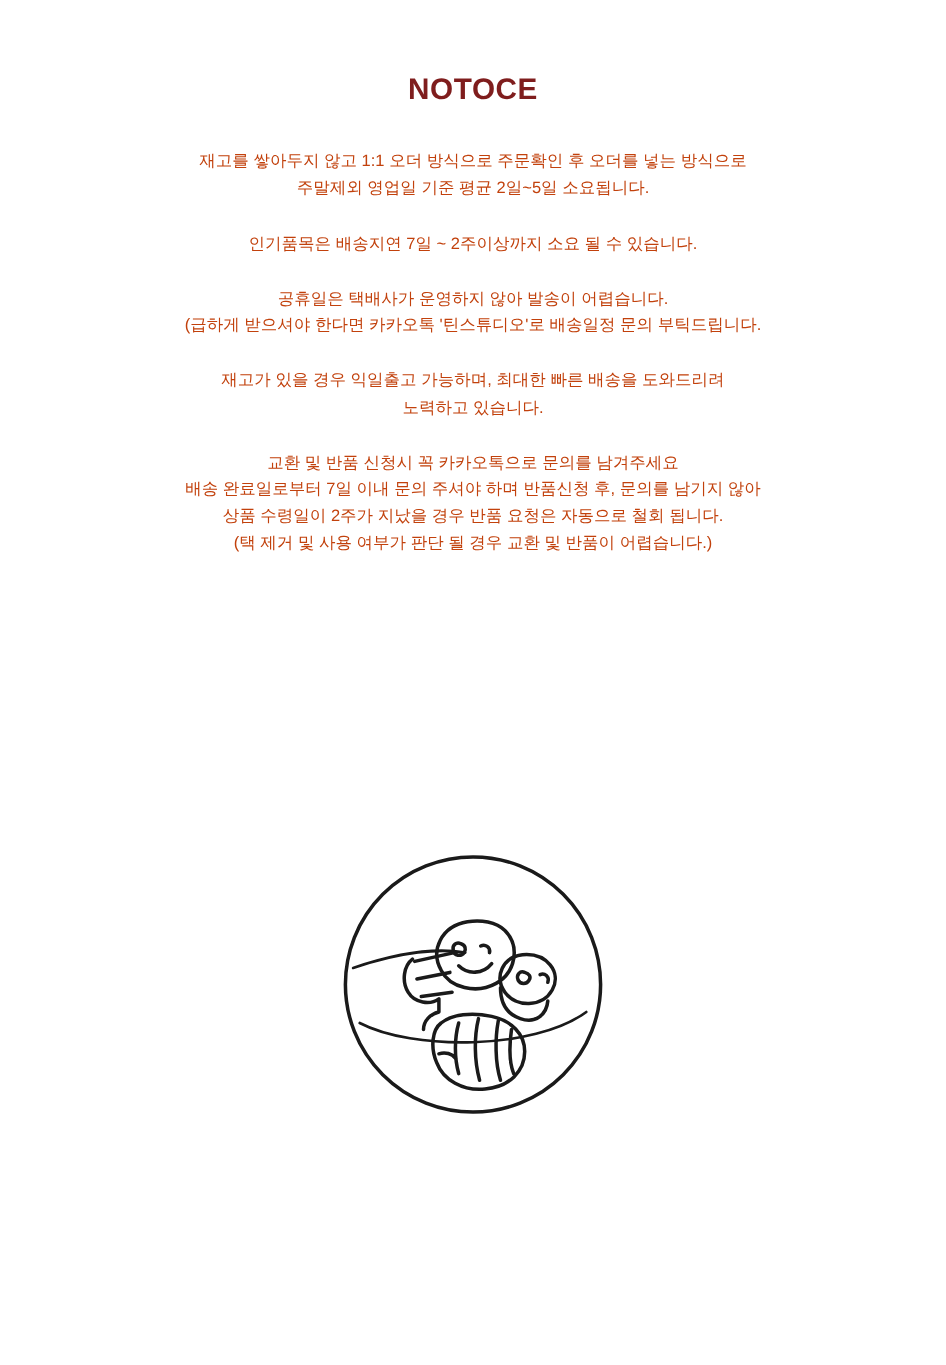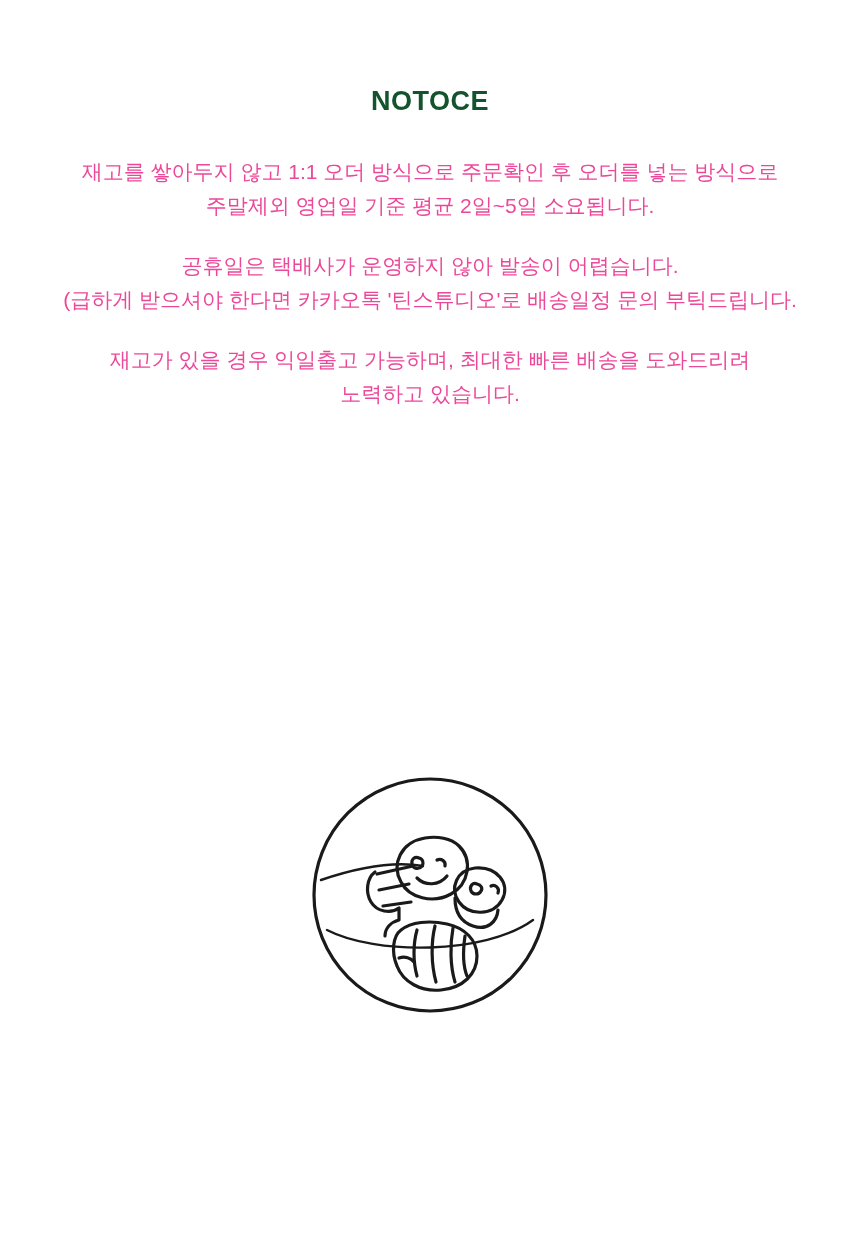--- a/index.html
+++ b/index.html
@@ -19,33 +19,33 @@
     width: 860px;
     height: 1241px;
     position: relative;
     box-sizing: border-box;
   }
   .notice-title {
     text-align: center;
     font-size: 27px;
     font-weight: bold;
     letter-spacing: 0.5px;
-    color: #14532d;
+    color: #7f1d1d;
     margin: 0;
-    padding-top: 86px;
+    padding-top: 66px;
   }
   .notice-body {
     margin: 0;
     padding-top: 38px;
   }
   .notice-block {
     text-align: center;
-    font-size: 21px;
+    font-size: 15px;
     line-height: 1.62;
-    color: #ec4899;
+    color: #c2410c;
     margin: 0 0 26px 0;
     padding: 0 60px;
     white-space: pre-line;
     font-weight: 400;
   }
   .notice-block:last-child {
     margin-bottom: 0;
   }
   .logo-wrap {
     position: absolute;
@@ -63,24 +63,29 @@
 </head>
 <body>
 
 <div class="page">
 
   <h1 class="notice-title">NOTOCE</h1>
 
   <div class="notice-body">
     <p class="notice-block">재고를 쌓아두지 않고 1:1 오더 방식으로  주문확인 후 오더를 넣는 방식으로
 주말제외 영업일 기준 평균 2일~5일 소요됩니다.</p>
+    <p class="notice-block">인기품목은 배송지연 7일 ~ 2주이상까지 소요 될 수 있습니다.</p>
     <p class="notice-block">공휴일은 택배사가 운영하지 않아 발송이 어렵습니다.
 (급하게 받으셔야 한다면 카카오톡 '틴스튜디오'로 배송일정 문의 부틱드립니다.</p>
     <p class="notice-block">재고가 있을 경우 익일출고 가능하며, 최대한 빠른 배송을 도와드리려
 노력하고 있습니다.</p>
+    <p class="notice-block">교환 및 반품 신청시 꼭 카카오톡으로 문의를 남겨주세요
+배송 완료일로부터 7일 이내 문의 주셔야 하며 반품신청 후, 문의를 남기지 않아
+상품 수령일이 2주가 지났을 경우 반품 요청은 자동으로 철회 됩니다.
+(택 제거 및 사용 여부가 판단 될 경우 교환 및 반품이 어렵습니다.)</p>
   </div>
 
   <div class="logo-wrap">
     <svg width="250" height="250" viewBox="0 0 250 250" aria-hidden="true">
       <g fill="none" stroke="#1a1a1a" stroke-width="3.2" stroke-linecap="round" stroke-linejoin="round">
 
         <circle cx="125" cy="125" r="116"></circle>
 
         <path d="M22 160 C 70 185, 180 185, 228 150" stroke-width="2.4"></path>
         <path d="M16 110 C 60 95, 95 92, 118 96" stroke-width="2.4"></path>

